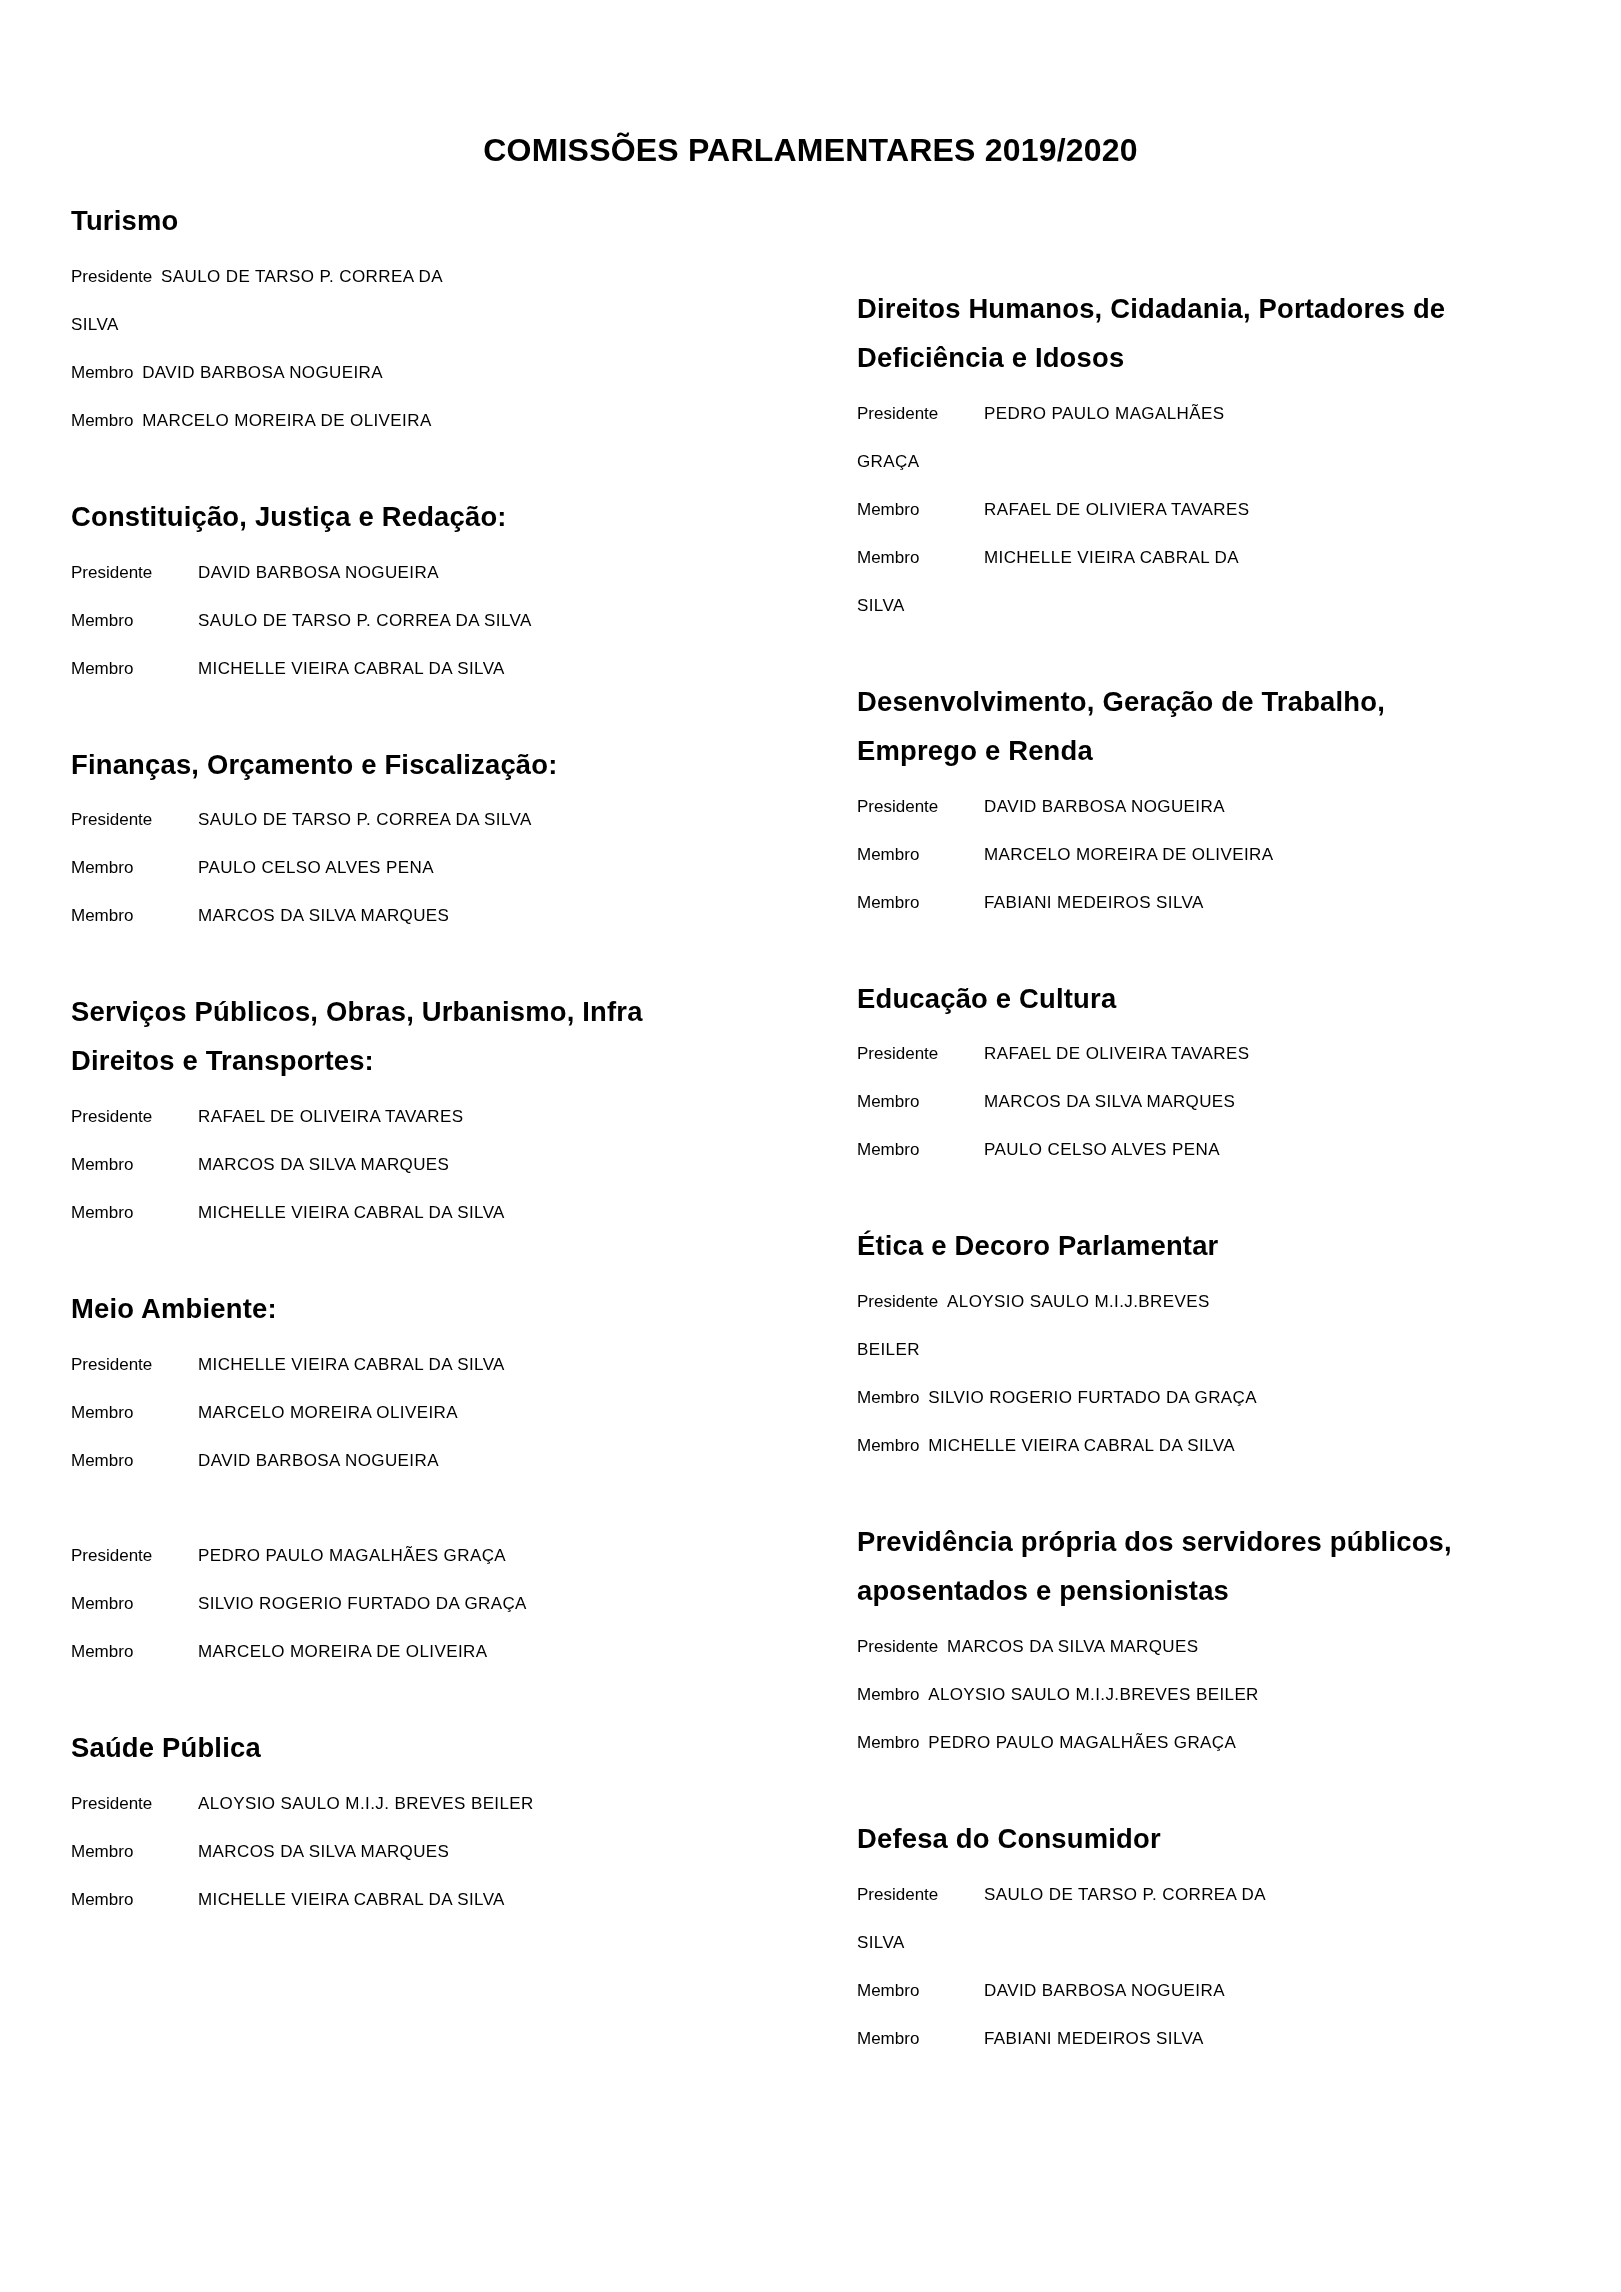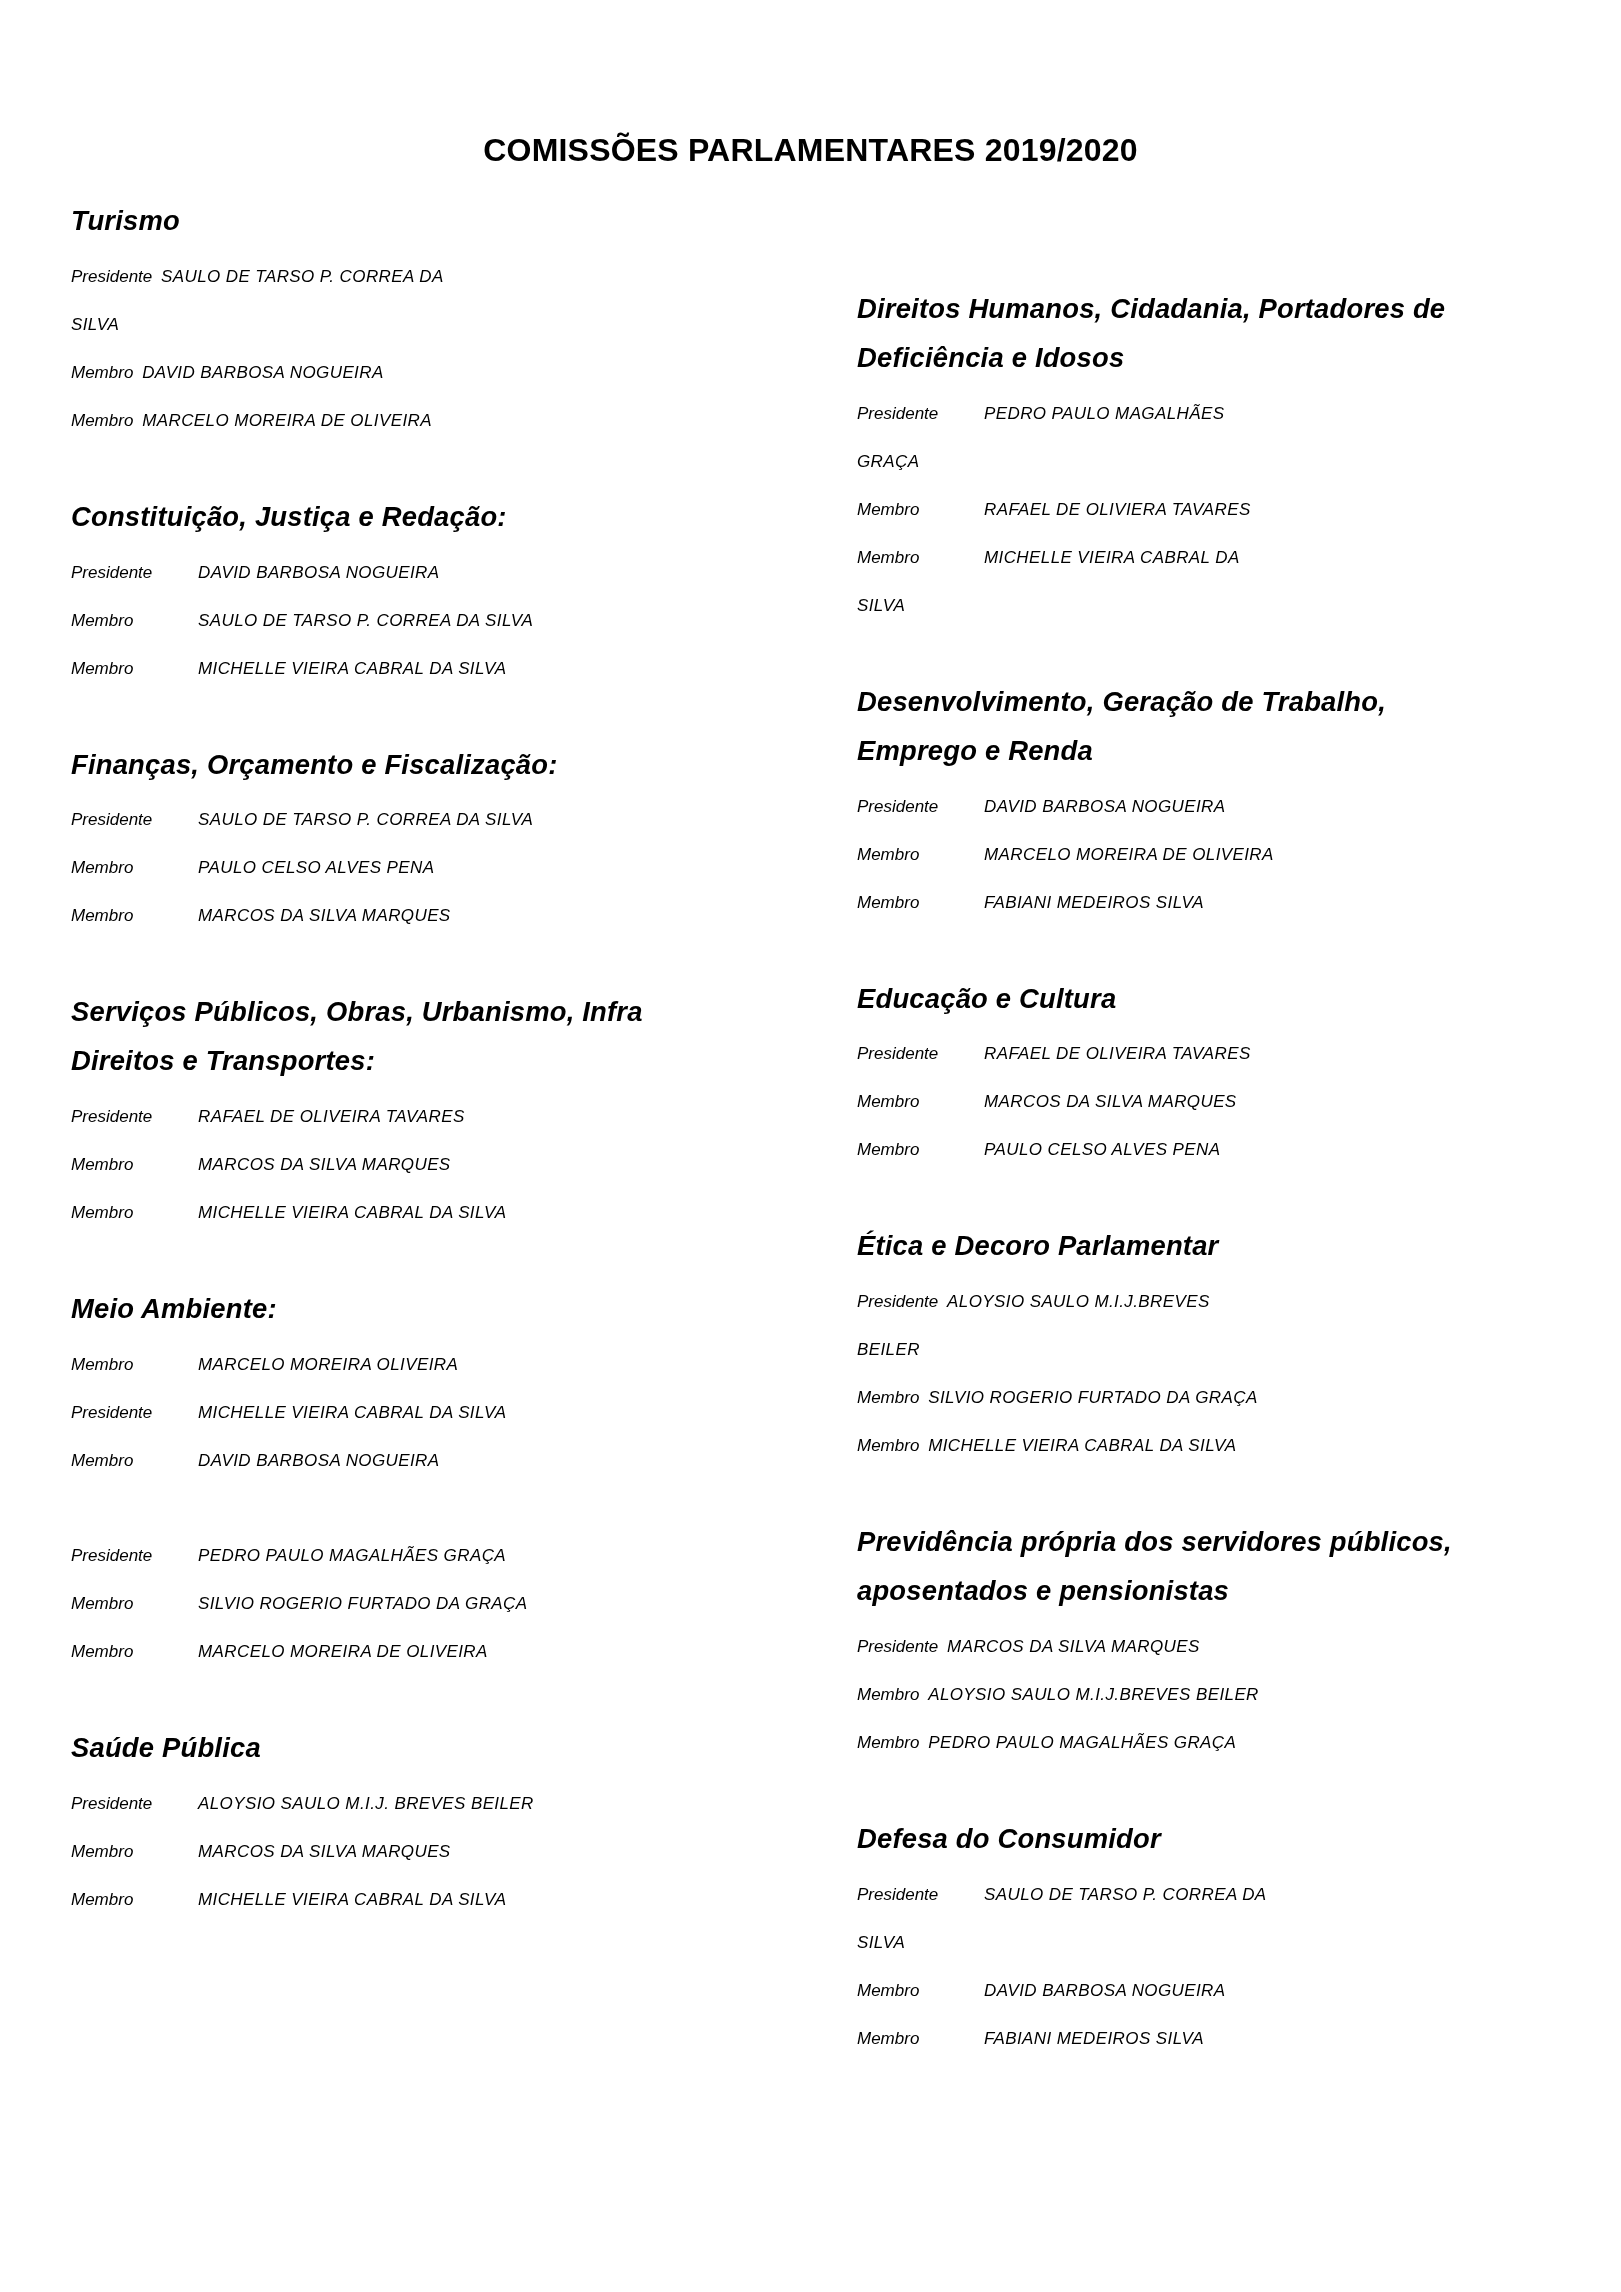--- a/index.html
+++ b/index.html
@@ -7,21 +7,21 @@
     width:1621px; height:2293px;
     background:#ffffff; color:#000000;
     font-family:"Liberation Sans", sans-serif;
     position:relative; overflow:hidden;
   }
   .title {
     position:absolute; top:112px; left:0; width:100%;
     text-align:center; font-weight:bold; font-size:32px; line-height:1.1;
     letter-spacing:0.2px;
   }
-  .col { position:absolute;font-style:italic; }
+  .col { position:absolute; }
   .col-left  { left:71px;  top:196px; width:784px; }
   .col-right { left:857px; top:284px; width:755px; }
   .section + .section { margin-top:47px; }
   .section-heading {
     font-size:27.4px; font-weight:bold; line-height:49px;
     margin:0 0 7.8px 0; letter-spacing:0.2px;
   }
   .row { font-size:17px; line-height:48px; margin:0; }
   .row .label { white-space:nowrap; }
   .row.tab .label { display:inline-block; width:127px; }
@@ -53,22 +53,22 @@
       <p class="row tab"><span class="label">Membro</span><span class="name-line">MARCOS DA SILVA MARQUES</span></p>
     </div>
     <div class="section">
       <h2 class="section-heading"><span>Serviços Públicos, Obras, Urbanismo, Infra</span><br><span>Direitos e Transportes:</span></h2>
       <p class="row tab"><span class="label">Presidente</span><span class="name-line">RAFAEL DE OLIVEIRA TAVARES</span></p>
       <p class="row tab"><span class="label">Membro</span><span class="name-line">MARCOS DA SILVA MARQUES</span></p>
       <p class="row tab"><span class="label">Membro</span><span class="name-line">MICHELLE VIEIRA CABRAL DA SILVA</span></p>
     </div>
     <div class="section">
       <h2 class="section-heading"><span>Meio Ambiente:</span></h2>
+      <p class="row tab"><span class="label">Presidente</span><span class="name-line">MICHELLE VIEIRA CABRAL DA SILVA</span></p>
       <p class="row tab"><span class="label">Membro</span><span class="name-line">MARCELO MOREIRA OLIVEIRA</span></p>
-      <p class="row tab"><span class="label">Presidente</span><span class="name-line">MICHELLE VIEIRA CABRAL DA SILVA</span></p>
       <p class="row tab"><span class="label">Membro</span><span class="name-line">DAVID BARBOSA NOGUEIRA</span></p>
     </div>
     <div class="section">
       <p class="row tab"><span class="label">Presidente</span><span class="name-line">PEDRO PAULO MAGALHÃES GRAÇA</span></p>
       <p class="row tab"><span class="label">Membro</span><span class="name-line">SILVIO ROGERIO FURTADO DA GRAÇA</span></p>
       <p class="row tab"><span class="label">Membro</span><span class="name-line">MARCELO MOREIRA DE OLIVEIRA</span></p>
     </div>
     <div class="section">
       <h2 class="section-heading"><span>Saúde Pública</span></h2>
       <p class="row tab"><span class="label">Presidente</span><span class="name-line">ALOYSIO SAULO M.I.J. BREVES BEILER</span></p>

